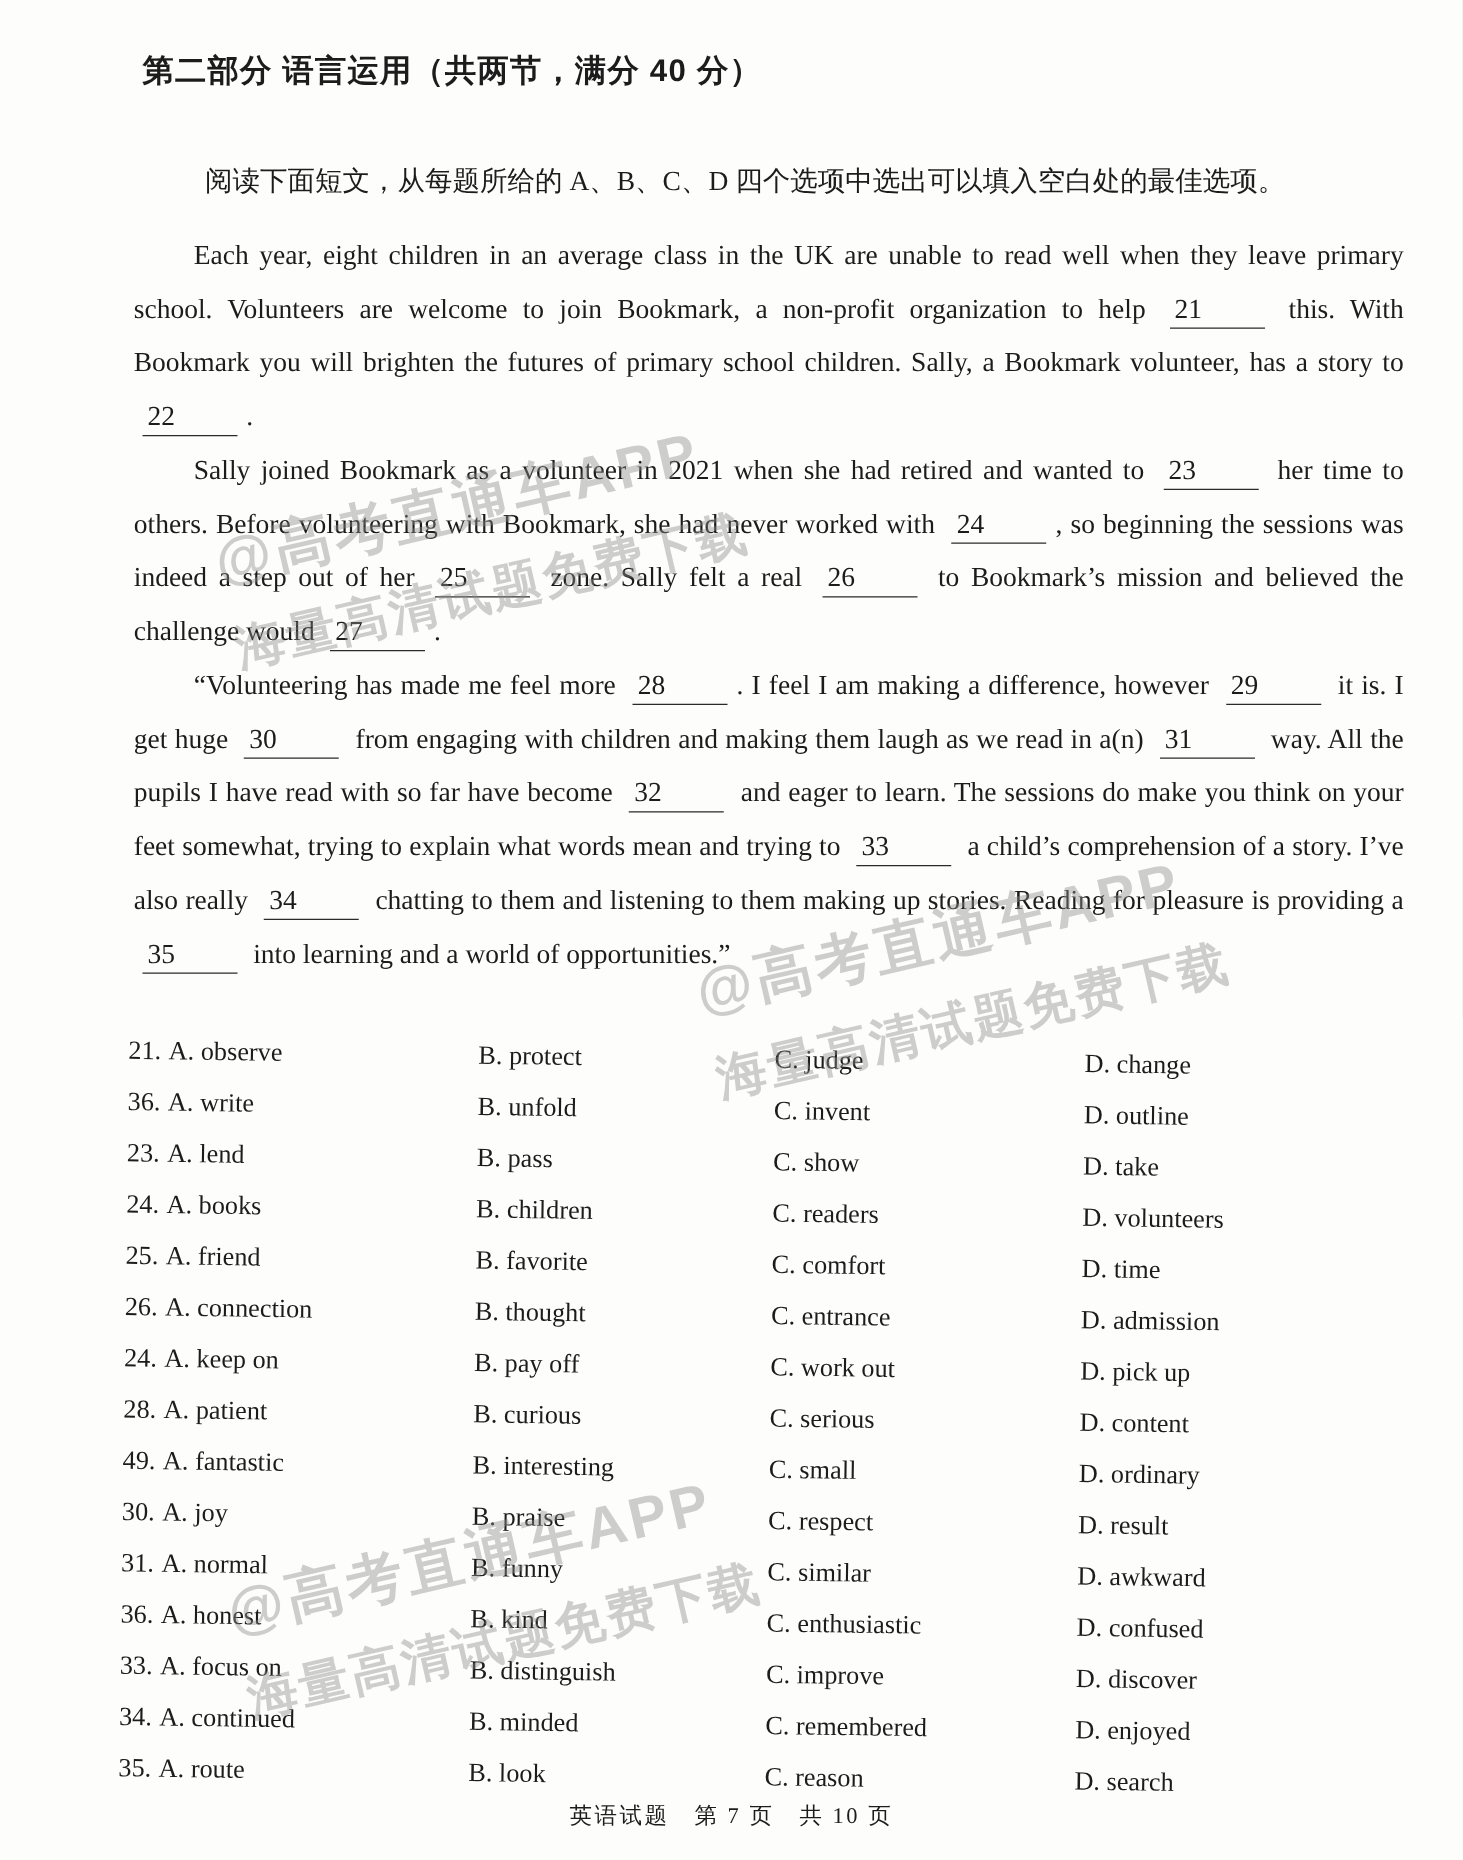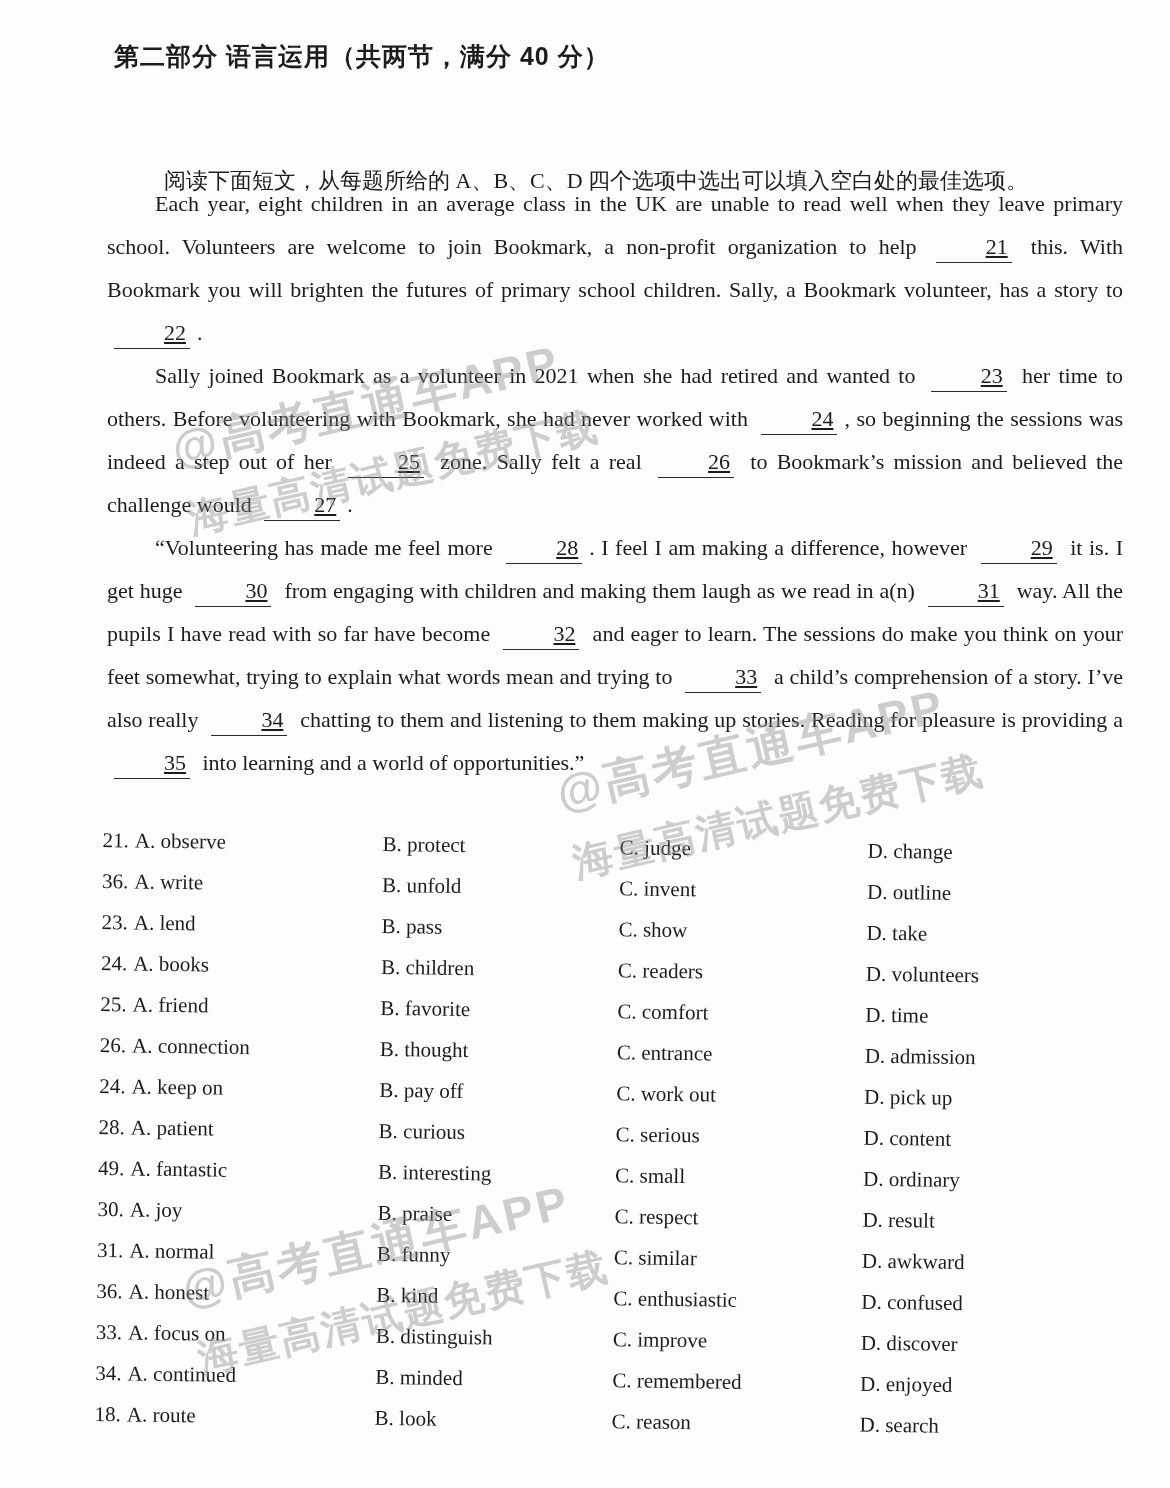--- a/index.html
+++ b/index.html
@@ -19,38 +19,36 @@
     font-family:"Liberation Sans","DejaVu Sans",sans-serif;
     letter-spacing:1px;
   }
   .section-title {
     position:absolute; left:114px; top:88px;
     font-size:23px;
   }
   .instructions {
     position:absolute; left:164px; top:130px;
     font-size:22px;
-    margin-top:36px;
   }
   .passage {
     position:absolute; left:107px; top:182px; width:1016px;
     font-size:22px; line-height:43px;
     text-align:justify;
   }
   .passage p { text-indent:48px; }
   .blank {
     display:inline-block;
     min-width:76px;
     text-indent:0;
-    text-align:right;
+    text-align:left;
     border-bottom:1.6px solid #2a2a2a;
     line-height:30px;
     padding:0 4px;
     margin:0 7px;
-    text-decoration:underline;
   }
   .questions {
     position:absolute; left:103px; top:820px; width:1022px;
     font-size:21px;
     transform:rotate(0.8deg);
     transform-origin:0 0;
   }
   .q-row {
     display:grid;
     grid-template-columns:280px 237px 248px 1fr;
@@ -191,21 +189,22 @@
         <div class="q-cell">C. improve</div>
         <div class="q-cell">D. discover</div>
       </div>
       <div class="q-row">
         <div class="q-cell"><span class="q-num">34.</span>A. continued</div>
         <div class="q-cell">B. minded</div>
         <div class="q-cell">C. remembered</div>
         <div class="q-cell">D. enjoyed</div>
       </div>
       <div class="q-row">
-        <div class="q-cell"><span class="q-num">18.</span>A. route</div>
+        <div class="q-cell"><span class="q-num">35.</span>A. route</div>
         <div class="q-cell">B. look</div>
         <div class="q-cell">C. reason</div>
         <div class="q-cell">D. search</div>
       </div>
     </div>
 
+  <div class="footer">英语试题　第 7 页　共 10 页</div>
 
 </div>
 
 </body></html>

